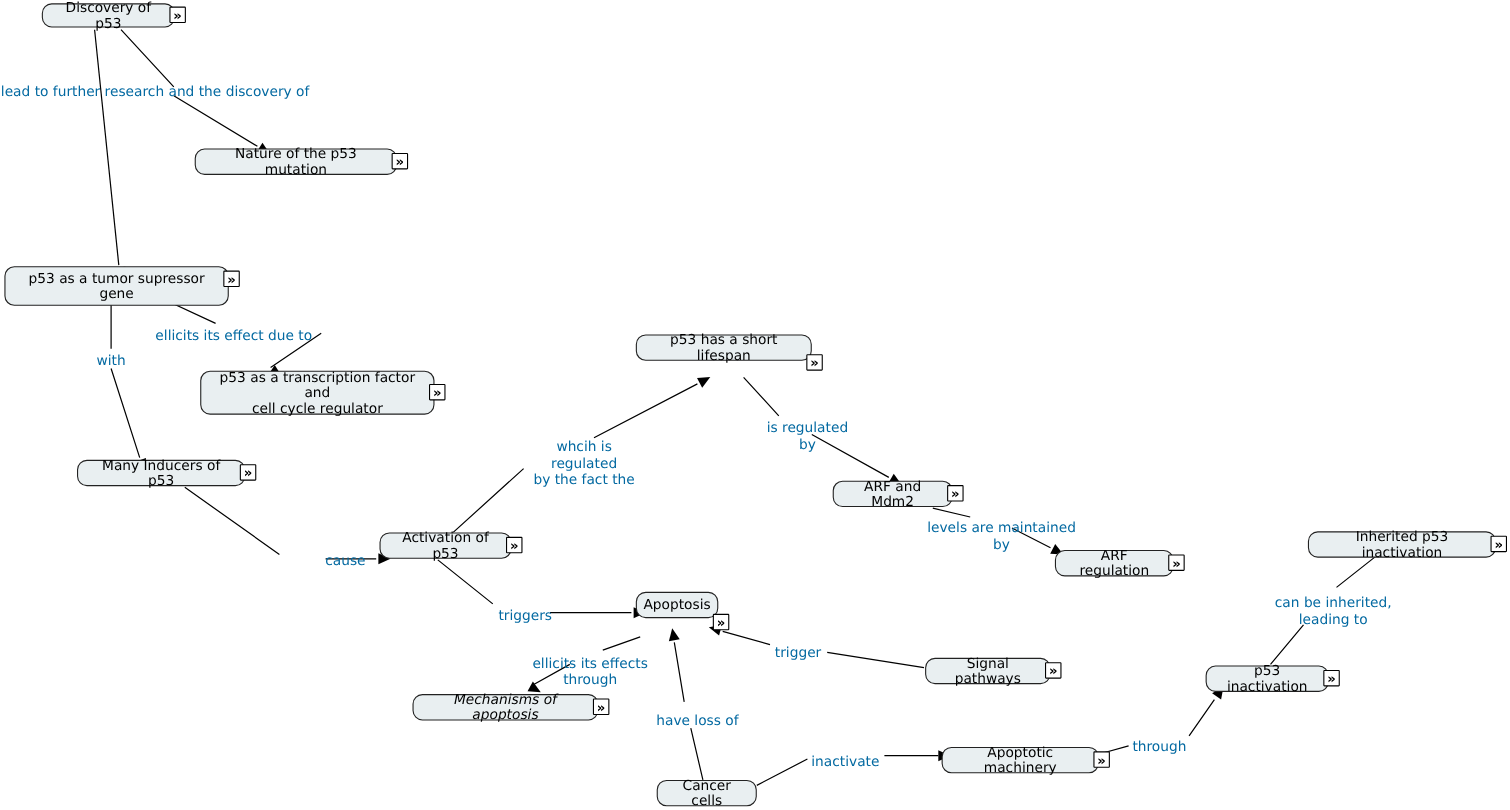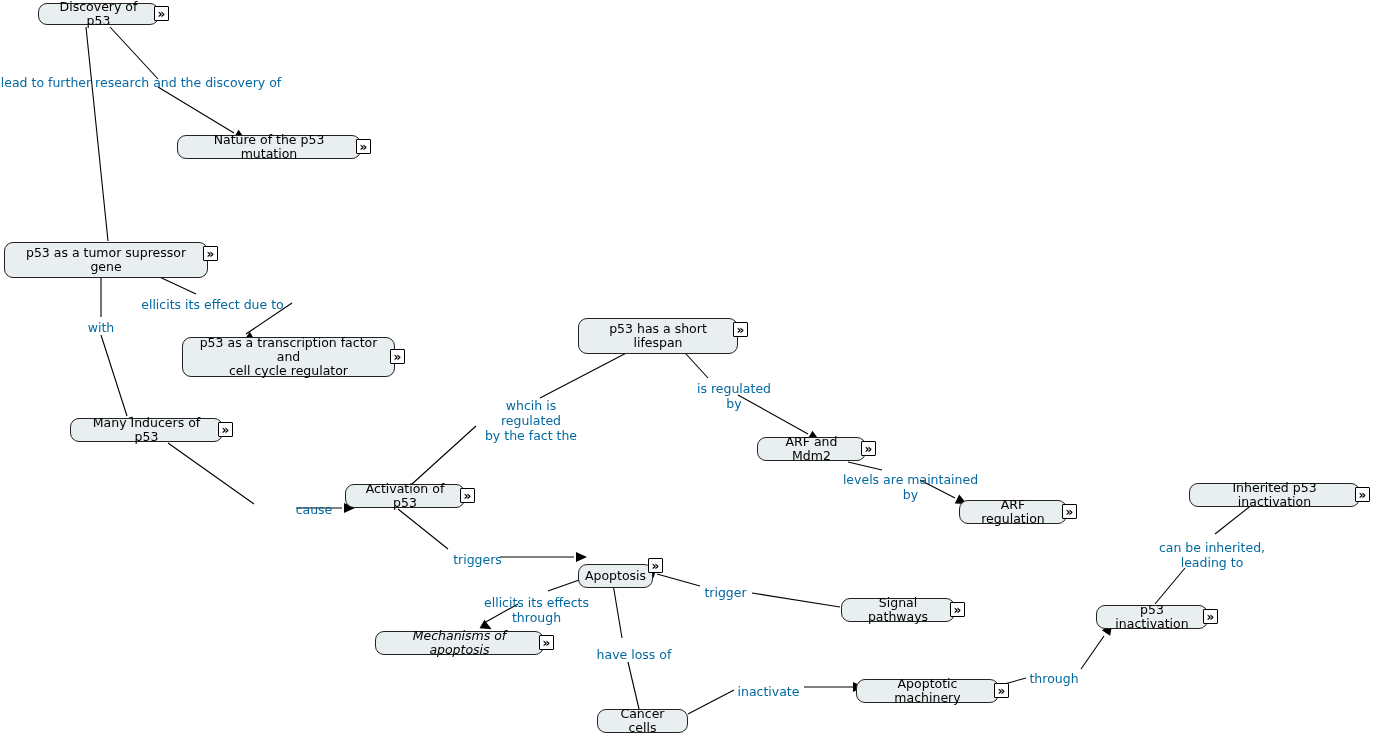--- a/index.html
+++ b/index.html
@@ -122,27 +122,27 @@
       <div class="cm-chev" style="left: 356px; top: 139px;">»</div>
       <div class="cm-node" style="left: 4px; top: 242px; width: 204px; height: 36px;"><span class="node-text">p53 as a tumor supressor gene</span></div>
       <div class="cm-chev" style="left: 203px; top: 246px;">»</div>
       <div class="cm-node" style="left: 182px; top: 337px; width: 213px; height: 40px;"><span class="node-text">p53 as a transcription factor and
 cell cycle regulator</span></div>
       <div class="cm-chev" style="left: 390px; top: 349px;">»</div>
       <div class="cm-node" style="left: 70px; top: 418px; width: 153px; height: 24px;"><span class="node-text">Many Inducers of p53</span></div>
       <div class="cm-chev" style="left: 218px; top: 422px;">»</div>
       <div class="cm-node" style="left: 345px; top: 484px; width: 120px; height: 24px;"><span class="node-text">Activation of p53</span></div>
       <div class="cm-chev" style="left: 460px; top: 488px;">»</div>
-      <div class="cm-node" style="left: 578px; top: 318px; width: 160px; height: 36px;"><span class="node-text">p53 has a short lifespan</span></div>
+      <div class="cm-node" style="left: 578px; top: 304px; width: 160px; height: 24px;"><span class="node-text">p53 has a short lifespan</span></div>
       <div class="cm-chev" style="left: 733px; top: 322px;">»</div>
       <div class="cm-node" style="left: 757px; top: 437px; width: 109px; height: 24px;"><span class="node-text">ARF and Mdm2</span></div>
       <div class="cm-chev" style="left: 861px; top: 441px;">»</div>
       <div class="cm-node" style="left: 959px; top: 500px; width: 108px; height: 24px;"><span class="node-text">ARF regulation</span></div>
       <div class="cm-chev" style="left: 1062px; top: 504px;">»</div>
-      <div class="cm-node" style="left: 578px; top: 564px; width: 75px; height: 24px; text-align: right;"><span class="node-text">Apoptosis</span></div>
+      <div class="cm-node" style="left: 578px; top: 538px; width: 75px; height: 24px; text-align: right;"><span class="node-text">Apoptosis</span></div>
       <div class="cm-chev" style="left: 648px; top: 558px;">»</div>
       <div class="cm-node" style="left: 375px; top: 631px; width: 169px; height: 24px; font-style: italic;"><span class="node-text">Mechanisms of apoptosis</span></div>
       <div class="cm-chev" style="left: 539px; top: 635px;">»</div>
       <div class="cm-node" style="left: 841px; top: 598px; width: 114px; height: 24px;"><span class="node-text">Signal pathways</span></div>
       <div class="cm-chev" style="left: 950px; top: 602px;">»</div>
       <div class="cm-node" style="left: 597px; top: 709px; width: 91px; height: 24px;"><span class="node-text">Cancer cells</span></div>
       <div class="cm-node" style="left: 856px; top: 679px; width: 143px; height: 24px;"><span class="node-text">Apoptotic machinery</span></div>
       <div class="cm-chev" style="left: 994px; top: 683px;">»</div>
       <div class="cm-node" style="left: 1096px; top: 605px; width: 112px; height: 24px;"><span class="node-text">p53 inactivation</span></div>
       <div class="cm-chev" style="left: 1203px; top: 609px;">»</div>

